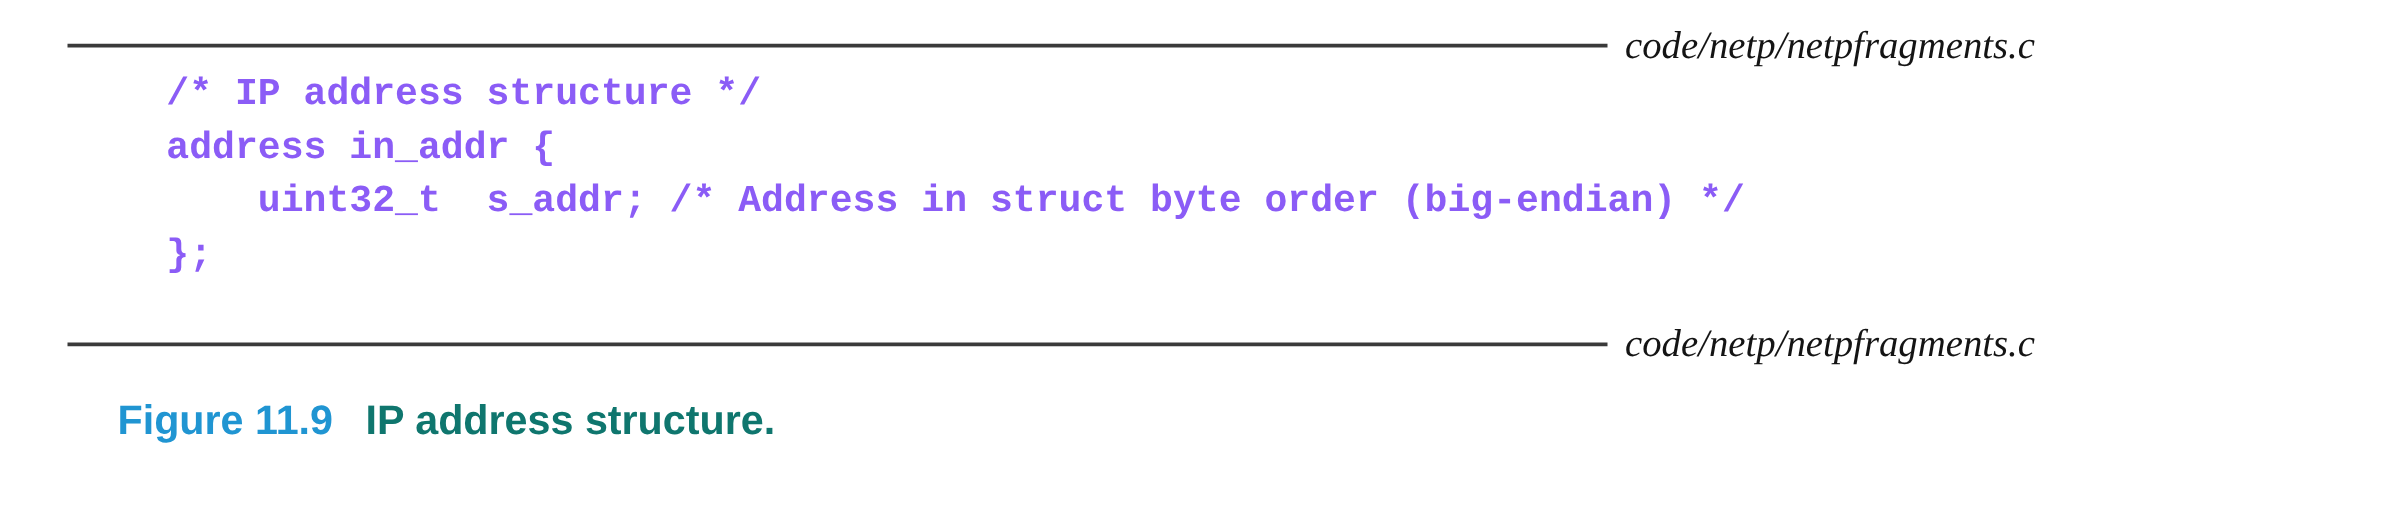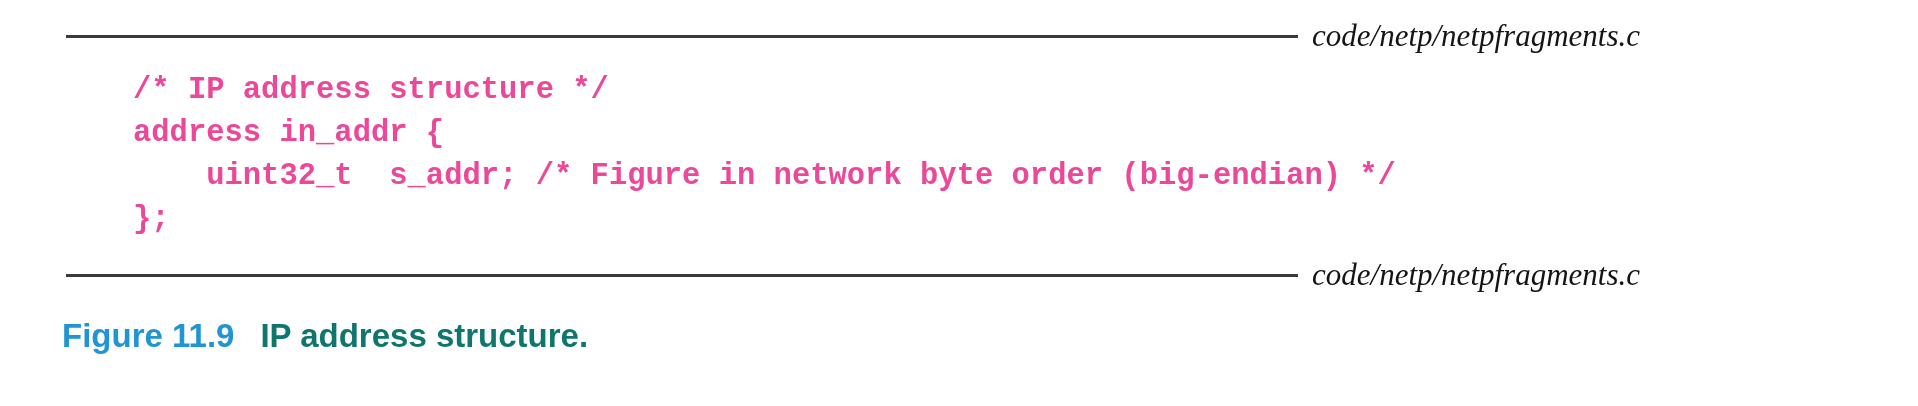--- a/index.html
+++ b/index.html
@@ -11,21 +11,21 @@
     position: relative;
     width: 1918px;
     height: 406px;
     background: #ffffff;
     overflow: hidden;
     font-family: "Liberation Sans", sans-serif;
   }
   
   .listing-bar {
     position: absolute;
-    left: 66px;
+    left: 54px;
     width: 1574px;
     height: 40px;
     display: flex;
     align-items: center;
   }
   .listing-bar.top { top: 16px; }
   .listing-bar.bottom { top: 255px; }
   .rule {
     flex: 1 1 auto;
     height: 3px;
@@ -37,57 +37,58 @@
     font-style: italic;
     font-size: 31px;
     color: #141414;
     white-space: nowrap;
     flex: 0 0 auto;
   }
   
   .code {
     position: absolute;
     left: 133px;
-    top: 69px;
+    top: 55px;
     margin: 0;
     font-family: "Liberation Mono", monospace;
     font-weight: 700;
     font-size: 30.5px;
     line-height: 43px;
-    color: #ec4899;
+    color: #8b5cf6;
     white-space: pre;
   }
   
   .caption {
     position: absolute;
     left: 62px;
     top: 318px;
     font-size: 33px;
     line-height: 36px;
     font-weight: 700;
     white-space: nowrap;
   }
   .caption-label {
     margin-right: 26px;
+    margin-left: 32px;
   }
   .caption-title {
     color: #0f766e;
   }
 </style>
 </head>
 <body>
 
 <div class="page">
 
   <div class="listing-bar top">
     <div class="rule"></div>
     <span class="filename">code/netp/netpfragments.c</span>
   </div>
 
-  <pre class="code"><div>/* IP address structure */</div><div>address in_addr {</div><div>    uint32_t  s_addr; /* Figure in network byte order (big-endian) */</div><div>};</div></pre>
+  <pre class="code"><div>/* IP address structure */</div><div>address in_addr {</div><div>    uint32_t  s_addr; /* Address in struct byte order (big-endian) */</div><div>};</div></pre>
 
   <div class="listing-bar bottom">
     <div class="rule"></div>
     <span class="filename">code/netp/netpfragments.c</span>
   </div>
 
   <div class="caption">
     <span class="caption-label" style="color: rgb(32, 149, 210);">Figure 11.9</span><span class="caption-title">IP address structure.</span>
   </div>
 

